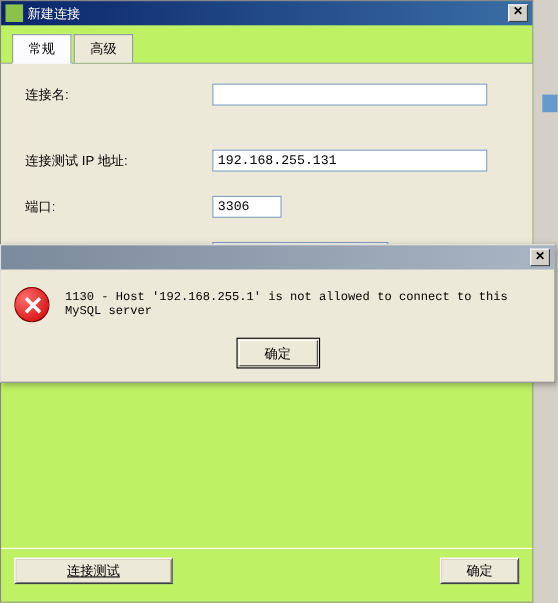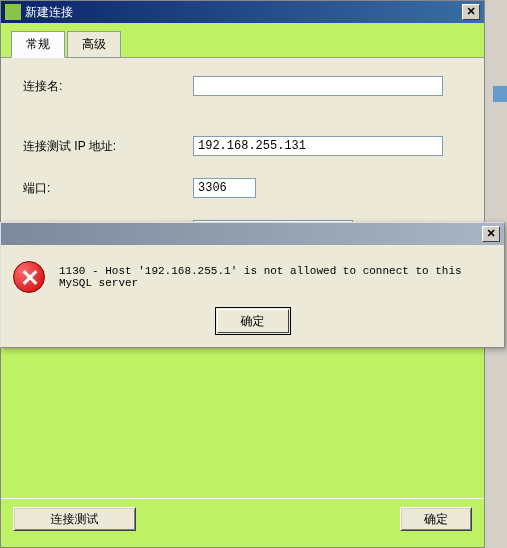--- a/index.html
+++ b/index.html
@@ -106,21 +106,21 @@
       border: 1px solid #404040;
       border-top-color: #fff;
       border-left-color: #fff;
       background: #ece9d8;
       padding: 0 8px;
       cursor: pointer;
       font-family: inherit;
       font-size: 12px;
       box-shadow: inset 1px 1px 0 #d4d0c8, inset -1px -1px 0 #808080;
     }
-    .btn-test { width: 123px; margin-right: auto; }
+    .btn-test { width: 144px; margin-right: auto; text-decoration: underline; }
     .btn-ok, .btn-cancel { width: 72px; margin-left: 8px; }
     .error-dialog {
       position: absolute;
       top: 222px;
       left: 0;
       width: 505px;
       background: #ece9d8;
       border: 1px solid #888;
       border-top-color: #ddd;
       border-left-color: #ddd;

